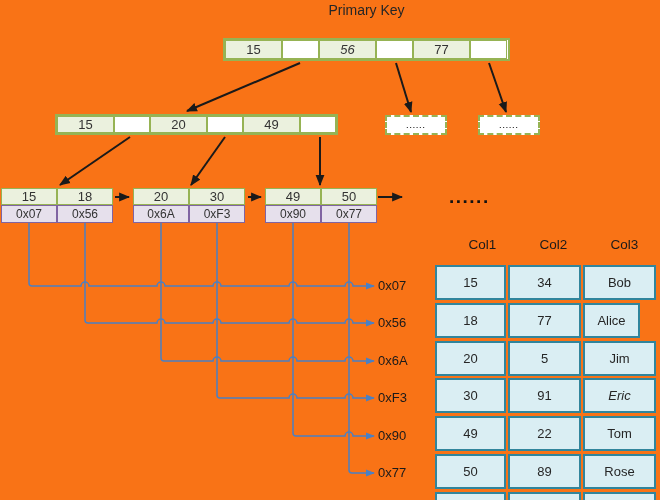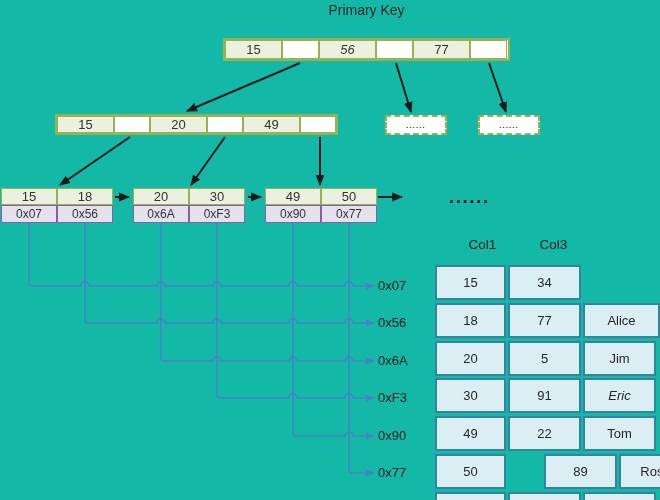--- a/index.html
+++ b/index.html
@@ -1,16 +1,16 @@
 <!DOCTYPE html>
 <html style="--gf: #EBF1DE; --gb: #96B354; --pf: #E6E0EC; --pb: #8064A2; --tf: #DAEEF3; --tb: #31859C;"><head>
 <meta charset="utf-8">
 <style>
   html,body{margin:0;padding:0;background:#fff;}
-  #canvas{position:relative;width:660px;height:500px;background:#14b8a6;overflow:hidden;
+  #canvas{position:relative;width:660px;height:500px;background:#f97316;overflow:hidden;
           font-family:"Liberation Sans","DejaVu Sans",sans-serif;}
   #links{position:absolute;left:0;top:0;z-index:1;}
   .title{position:absolute;left:223px;top:2px;width:287px;text-align:center;
          font-size:14px;color:#262626;z-index:2;}
   .node{position:absolute;display:flex;background:#fff;border:2px solid var(--gb,#96B354);
         box-sizing:border-box;z-index:2;padding:0;}
   .ncell{display:flex;align-items:center;justify-content:center;font-size:13px;color:#333;
          box-sizing:border-box;border:1px solid var(--gb,#96B354);}
   .kcell{background:var(--gf,#EBF1DE);}
   .pcell{background:#fff;}
@@ -118,50 +118,52 @@
       <div class="hex" style="left: 378px; top: 277px;">0x07</div>
       <div class="hex" style="left: 378px; top: 314px;">0x56</div>
       <div class="hex" style="left: 378px; top: 352px;">0x6A</div>
       <div class="hex" style="left: 378px; top: 389px;">0xF3</div>
       <div class="hex" style="left: 378px; top: 427px;">0x90</div>
       <div class="hex" style="left: 378px; top: 464px;">0x77</div>
     </div>
 
   <div class="thead" id="table-headers">
       <div class="hcell" style="width: 71px;">Col1</div>
+      <div class="hcell" style="width: 71px;">Col2</div>
       <div class="hcell" style="width: 71px;">Col3</div>
     </div>
   <div id="table-body">
       <div class="trow" style="top: 0px;">
         <div class="tcell" style="width: 71px;">15</div>
         <div class="tcell" style="width: 73px;">34</div>
+        <div class="tcell" style="width: 73px;">Bob</div>
       </div>
       <div class="trow" style="top: 37.8px;">
         <div class="tcell" style="width: 71px;">18</div>
         <div class="tcell" style="width: 73px;">77</div>
-        <div class="tcell" style="width: 77px;">Alice</div>
+        <div class="tcell" style="width: 57px;">Alice</div>
       </div>
       <div class="trow" style="top: 75.6px;">
         <div class="tcell" style="width: 71px;">20</div>
         <div class="tcell" style="width: 73px;">5</div>
         <div class="tcell" style="width: 73px;">Jim</div>
       </div>
       <div class="trow" style="top: 113.4px;">
         <div class="tcell" style="width: 71px;">30</div>
         <div class="tcell" style="width: 73px;">91</div>
         <div class="tcell" style="width: 73px; font-style: italic;">Eric</div>
       </div>
       <div class="trow" style="top: 151.2px;">
         <div class="tcell" style="width: 71px;">49</div>
         <div class="tcell" style="width: 73px;">22</div>
         <div class="tcell" style="width: 73px;">Tom</div>
       </div>
       <div class="trow" style="top: 189px;">
         <div class="tcell" style="width: 71px;">50</div>
-        <div class="tcell" style="width: 73px; margin-left: 36px;">89</div>
+        <div class="tcell" style="width: 73px;">89</div>
         <div class="tcell" style="width: 73px;">Rose</div>
       </div>
       <div class="trow" style="top: 226.8px;">
         <div class="tcell" style="width: 71px;"></div>
         <div class="tcell" style="width: 73px;"></div>
         <div class="tcell" style="width: 73px;"></div>
       </div>
     </div>
 </div>
 

